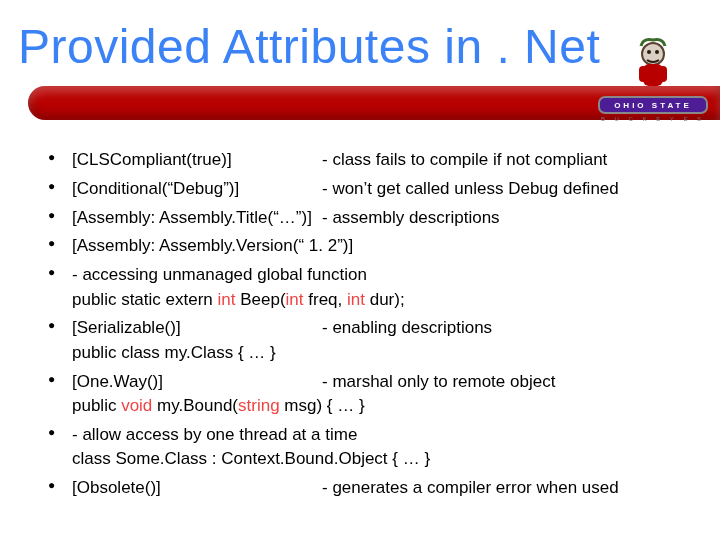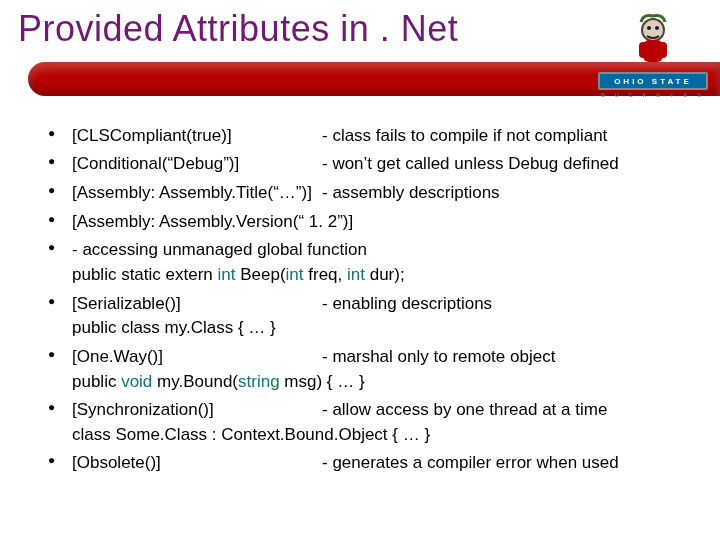--- a/index.html
+++ b/index.html
@@ -16,24 +16,24 @@
   .slide {
     width: 720px;
     height: 540px;
     position: relative;
     box-sizing: border-box;
   }
   .title-wrap {
     padding: 10px 18px 0 18px;
   }
   .title {
-    font-size: 36px;
+    font-size: 48px;
     line-height: 1.05;
-    color: #701a75;
-    margin: 0 0 4px 0;
+    color: #3b82f6;
+    margin: 12px 0 4px 0;
     font-weight: normal;
     letter-spacing: 0.5px;
   }
   .red-bar {
     position: relative;
     height: 54px;
     margin-top: 4px;
   }
   .red-bar .bar {
     position: absolute;
@@ -52,27 +52,27 @@
     width: 110px;
     text-align: center;
   }
   .logo .mascot {
     width: 60px;
     height: 60px;
     margin: 0 auto;
   }
   .logo .band {
     margin-top: 2px;
-    background: #0369a1;
+    background: #4c1d95;
     color: #fff;
     font-size: 8px;
     letter-spacing: 3px;
     padding: 3px 0 2px 0;
     border: 2px solid #888;
-    border-radius: 2px;
+    border-radius: 7px;
     font-weight: bold;
   }
   .logo .sub {
     font-size: 6px;
     letter-spacing: 4px;
     color: #777;
     margin-top: 2px;
   }
   .content {
     padding: 18px 28px 0 72px;
@@ -88,21 +88,21 @@
     position: absolute;
     left: -24px;
     top: 1px;
     font-size: 12px;
     color: #000;
   }
   .row1 { display: flex; }
   .attr { min-width: 250px; }
   .desc { }
   .code {  }
-  .kw  { color: #0f766e; } 
+  .kw  { color: #ef4444; } 
   .mascot svg { width:60px; height:60px; }
 </style>
 </head>
 <body>
 
 <div class="slide">
 
   <div class="title-wrap">
     <h1 class="title">Provided Attributes in . Net</h1>
   </div>
@@ -178,21 +178,20 @@
         <span class="attr">[One.Way()]</span>
         <span class="desc">- marshal only to remote object</span>
       </div>
       <div class="code">
         <span>public </span><span class="kw">void </span><span>my.Bound(</span><span class="kw">string </span><span>msg) { … }</span>
       </div>
     </div>
 
     <div class="item">
       <div class="row1">
-        <span class="attr">[Synchronization()]</span>
         <span class="desc">- allow access by one thread at a time</span>
       </div>
       <div class="code">class Some.Class : Context.Bound.Object { … }</div>
     </div>
 
     <div class="item">
       <div class="row1">
         <span class="attr">[Obsolete()]</span>
         <span class="desc">- generates a compiler error when used</span>
       </div>

